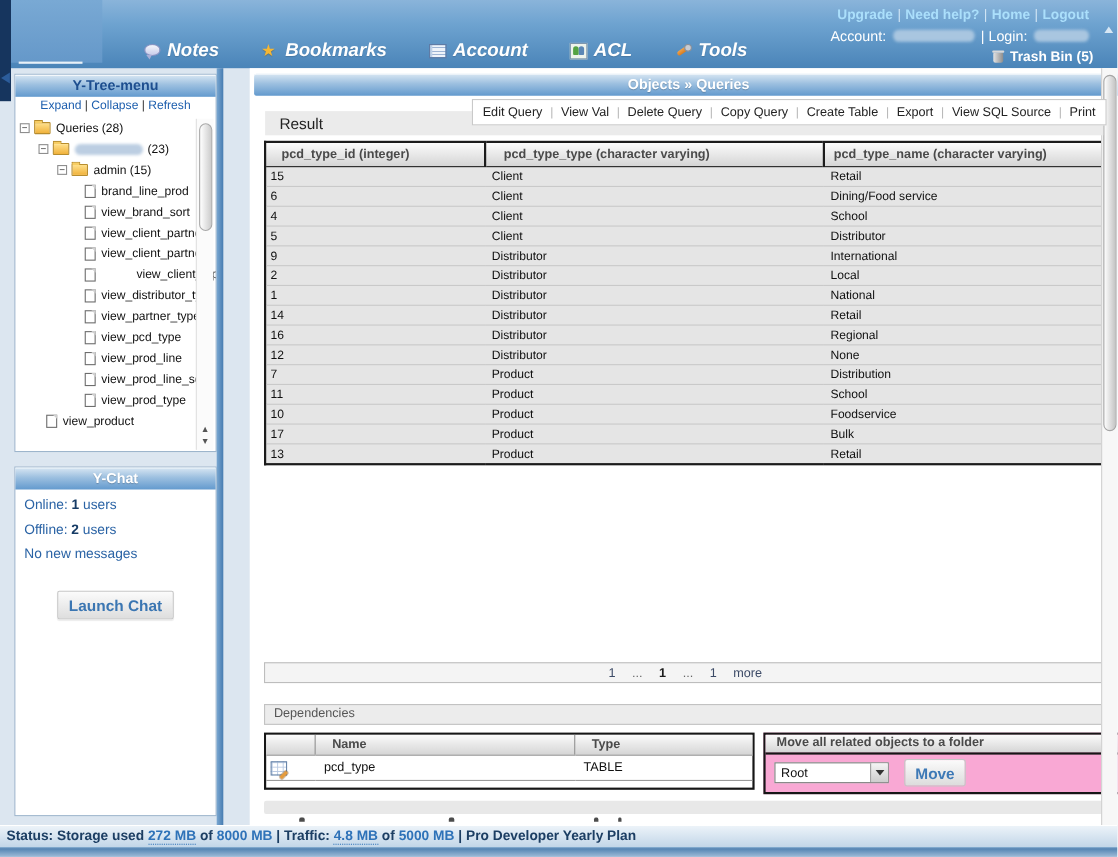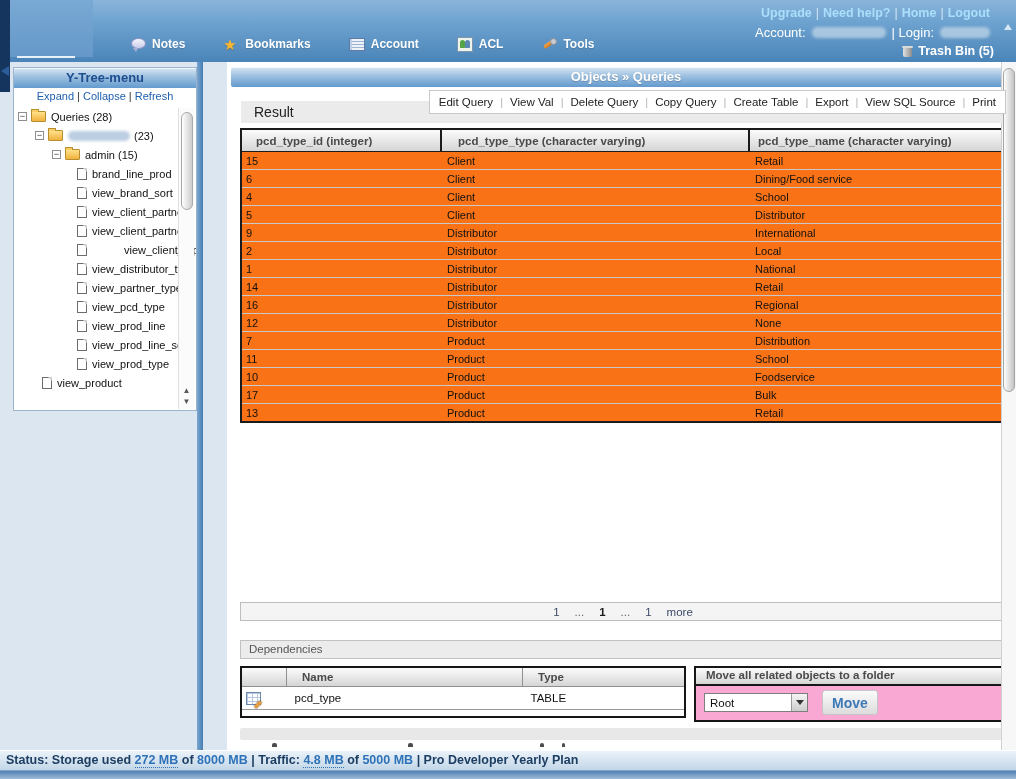--- a/index.html
+++ b/index.html
@@ -8,21 +8,21 @@
 
   
   .topbar{position:absolute;left:0;top:0;width:1016px;height:62px;
     background:linear-gradient(#8ab4da,#6ea3d0 35%,#4a84b8 100%);}
   .logo-navy{position:absolute;left:0;top:0;width:10px;height:92px;background:#16355e;}
   .logo-block{position:absolute;left:10px;top:0;width:83px;height:57px;
     background:linear-gradient(#79a9d4,#6598c9);}
   .logo-underline{position:absolute;left:17px;top:56px;width:58px;height:2px;background:#e8f1f8;}
   .main-nav{position:absolute;left:130px;top:36px;display:flex;gap:38px;align-items:center;}
   .nav-item{display:flex;align-items:center;cursor:pointer;}
-  .nav-label{color:#fff;font-size:12px;font-weight:600;margin-left:6px;text-shadow:0 1px 1px rgba(0,0,0,.15);}
+  .nav-label{color:#fff;font-size:17px;font-weight:600;margin-left:6px;text-shadow:0 1px 1px rgba(0,0,0,.15);font-style:italic;}
   .nav-icon{display:inline-block;width:16px;height:16px;position:relative;}
   .icon-notes::before{content:"";position:absolute;left:1px;top:2px;width:13px;height:9px;border-radius:50%;
     background:linear-gradient(#f4f5fb,#c9cdea);border:1px solid #8d95c4;}
   .icon-notes::after{content:"";position:absolute;left:3px;top:12px;border-left:3px solid transparent;
     border-right:2px solid transparent;border-top:4px solid #aab0d8;}
   .icon-bookmarks::before{content:"★";color:#f7b733;font-size:15px;line-height:16px;text-shadow:0 1px 1px rgba(120,80,0,.4);}
   .icon-account::before{content:"";position:absolute;left:0;top:2px;width:14px;height:11px;
     background:repeating-linear-gradient(#eef3fa 0 2px,#9db4d4 2px 3px);border:1px solid #5f7ba5;
     box-shadow:inset 2px 0 0 #bcd0e8;}
   .icon-acl::before{content:"";position:absolute;left:0;top:1px;width:14px;height:13px;background:#eef4ec;border:1px solid #7d96ad;}
@@ -100,21 +100,21 @@
     background:linear-gradient(#d9e7f3,#9dc0e0 45%,#639ace);box-shadow:inset 0 1px 0 rgba(255,255,255,.7);
     color:#fff;font-size:13px;font-weight:bold;text-align:center;line-height:20px;text-shadow:0 1px 1px rgba(0,0,0,.2);}
   .toolbar{position:absolute;top:28px;right:20px;height:22px;background:#fff;border:1px solid #c9c9c9;
     display:flex;align-items:center;padding:0 9px;z-index:3;white-space:nowrap;}
   .tb-item{font-size:11.5px;color:#222;cursor:pointer;}
   .tb-sep{color:#b5b5b5;margin:0 7px;font-size:11px;}
   .result-strip{position:absolute;left:14px;top:39px;width:762px;height:22px;background:#ebebeb;z-index:1;}
   .result-label{font-size:14px;color:#222;line-height:22px;padding-left:13px;}
 
   .result-table{position:absolute;left:13px;top:66px;border-collapse:collapse;table-layout:fixed;
-    width:766px;background:#f97316;border:2px solid #1b1b1b;font-size:11px;}
+    width:766px;background:#e5e5e5;border:2px solid #1b1b1b;font-size:11px;}
   .result-table th{height:21px;background:linear-gradient(#fbfbfb,#d5d5d5);color:#4a4a4a;font-weight:bold;
     text-align:left;font-size:11.5px;border-bottom:1px solid #1b1b1b;padding:0;}
   .result-table th+th{border-left:2px solid #1b1b1b;}
   .result-table th:nth-child(1){padding-left:14px;}
   .result-table th:nth-child(2){padding-left:16px;}
   .result-table th:nth-child(3){padding-left:8px;}
   .result-table td{height:17px;color:#101010;border-bottom:1px solid #c9c9c9;padding:0 0 0 4px;}
   .result-table td:nth-child(2){padding-left:6px;}
   .result-table td:nth-child(3){padding-left:6px;}
   .result-table tr:last-child td{border-bottom:none;}
@@ -293,20 +293,31 @@
       </div>
     <div class="tree-scroll">
       <div class="tree-thumb"></div>
       <div class="tree-arrows">
         <div class="tri">▲</div>
         <div class="tri">▼</div>
       </div>
     </div>
   </aside>
 
+  <aside class="side-panel chat-panel">
+    <div class="panel-hdr chat-title">Y-Chat</div>
+    <div class="chat-line">
+      <span>Online:</span> <b>1</b> <span>users</span>
+    </div>
+    <div class="chat-line">
+      <span>Offline:</span> <b>2</b> <span>users</span>
+    </div>
+    <div class="chat-line">No new messages</div>
+    <button class="launch-btn">Launch Chat</button>
+  </aside>
 
   <div class="v-divider"></div>
 
   <main class="main-panel">
     <div class="main-title">Objects » Queries</div>
     <div class="toolbar">
         <span class="tb-item">Edit Query</span>
         <span class="tb-sep">|</span>
         <span class="tb-item">View Val</span>
         <span class="tb-sep">|</span>

